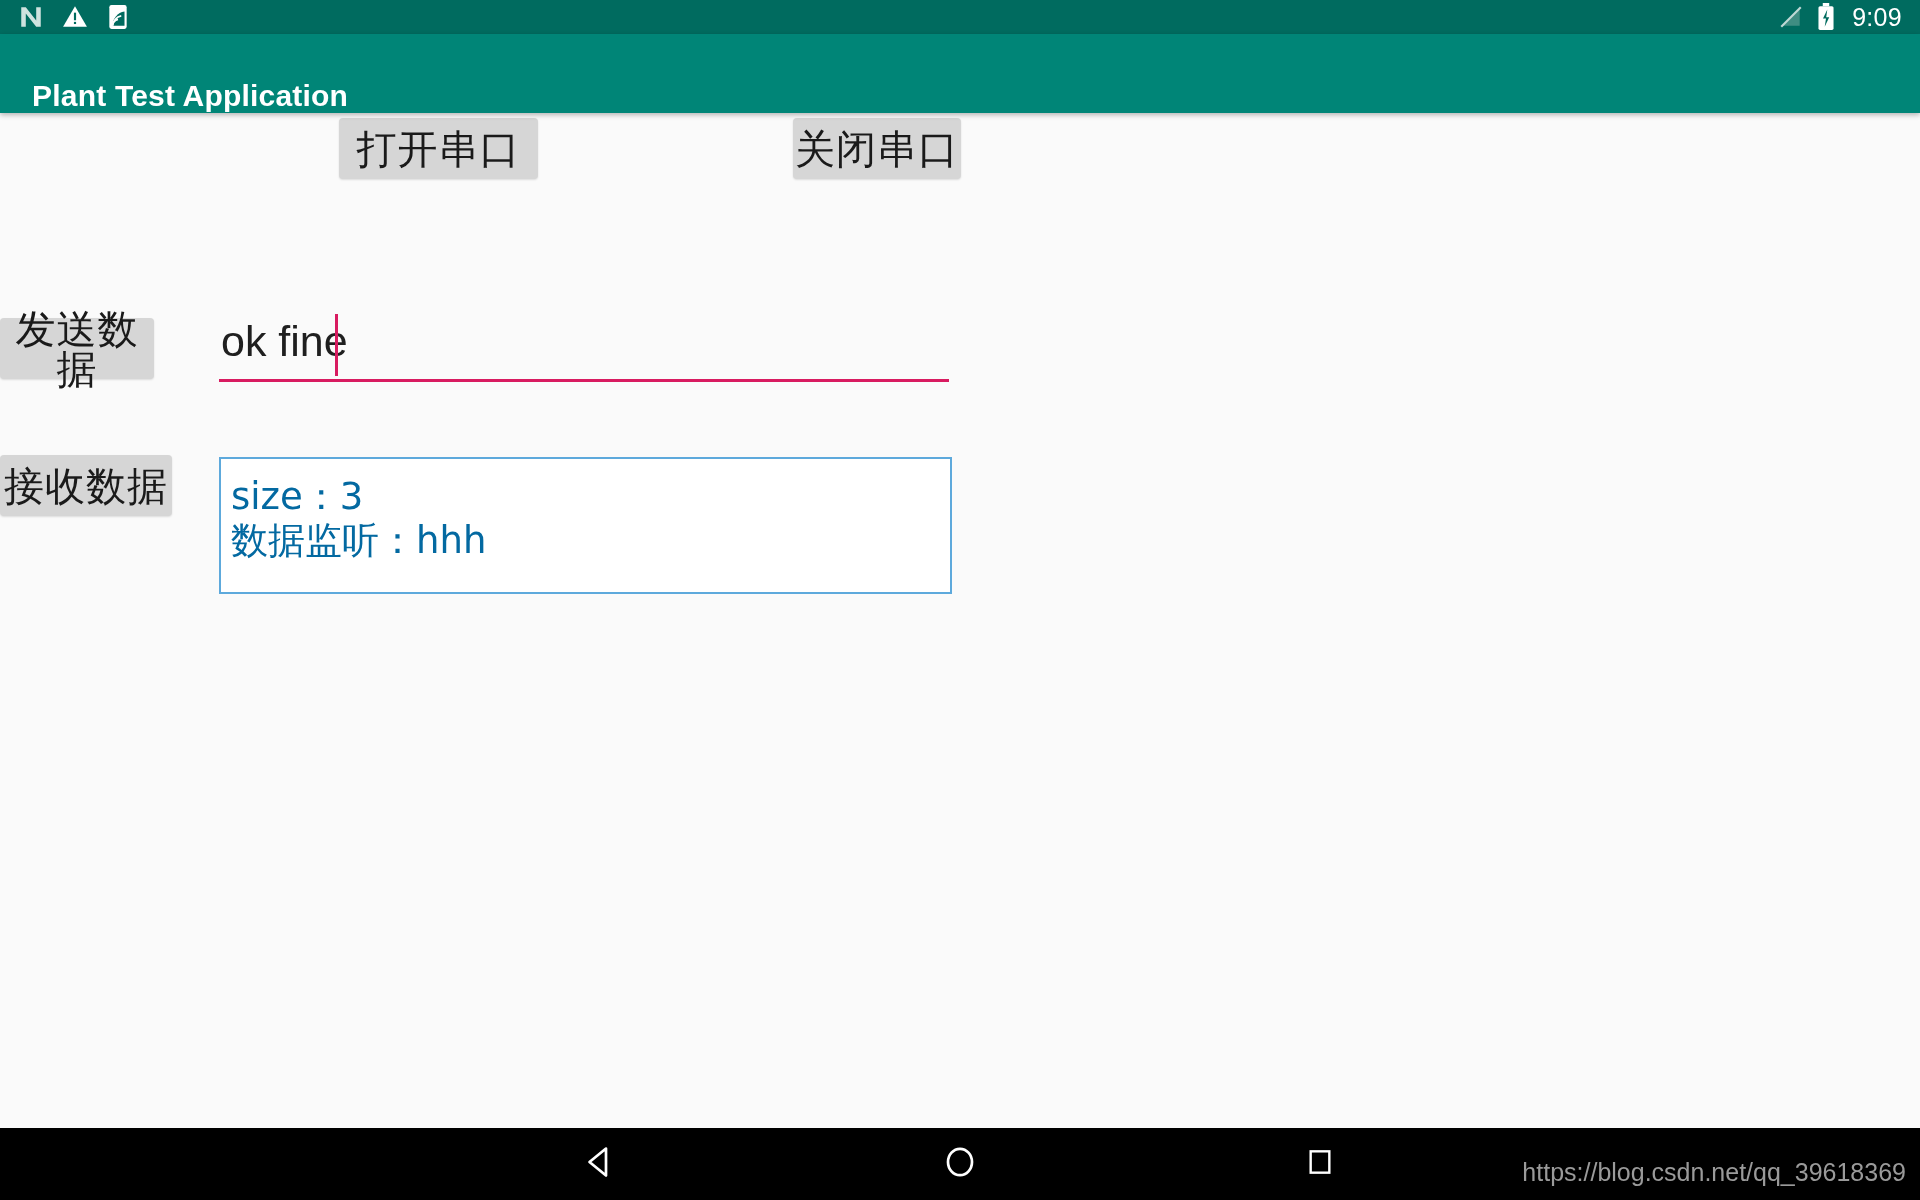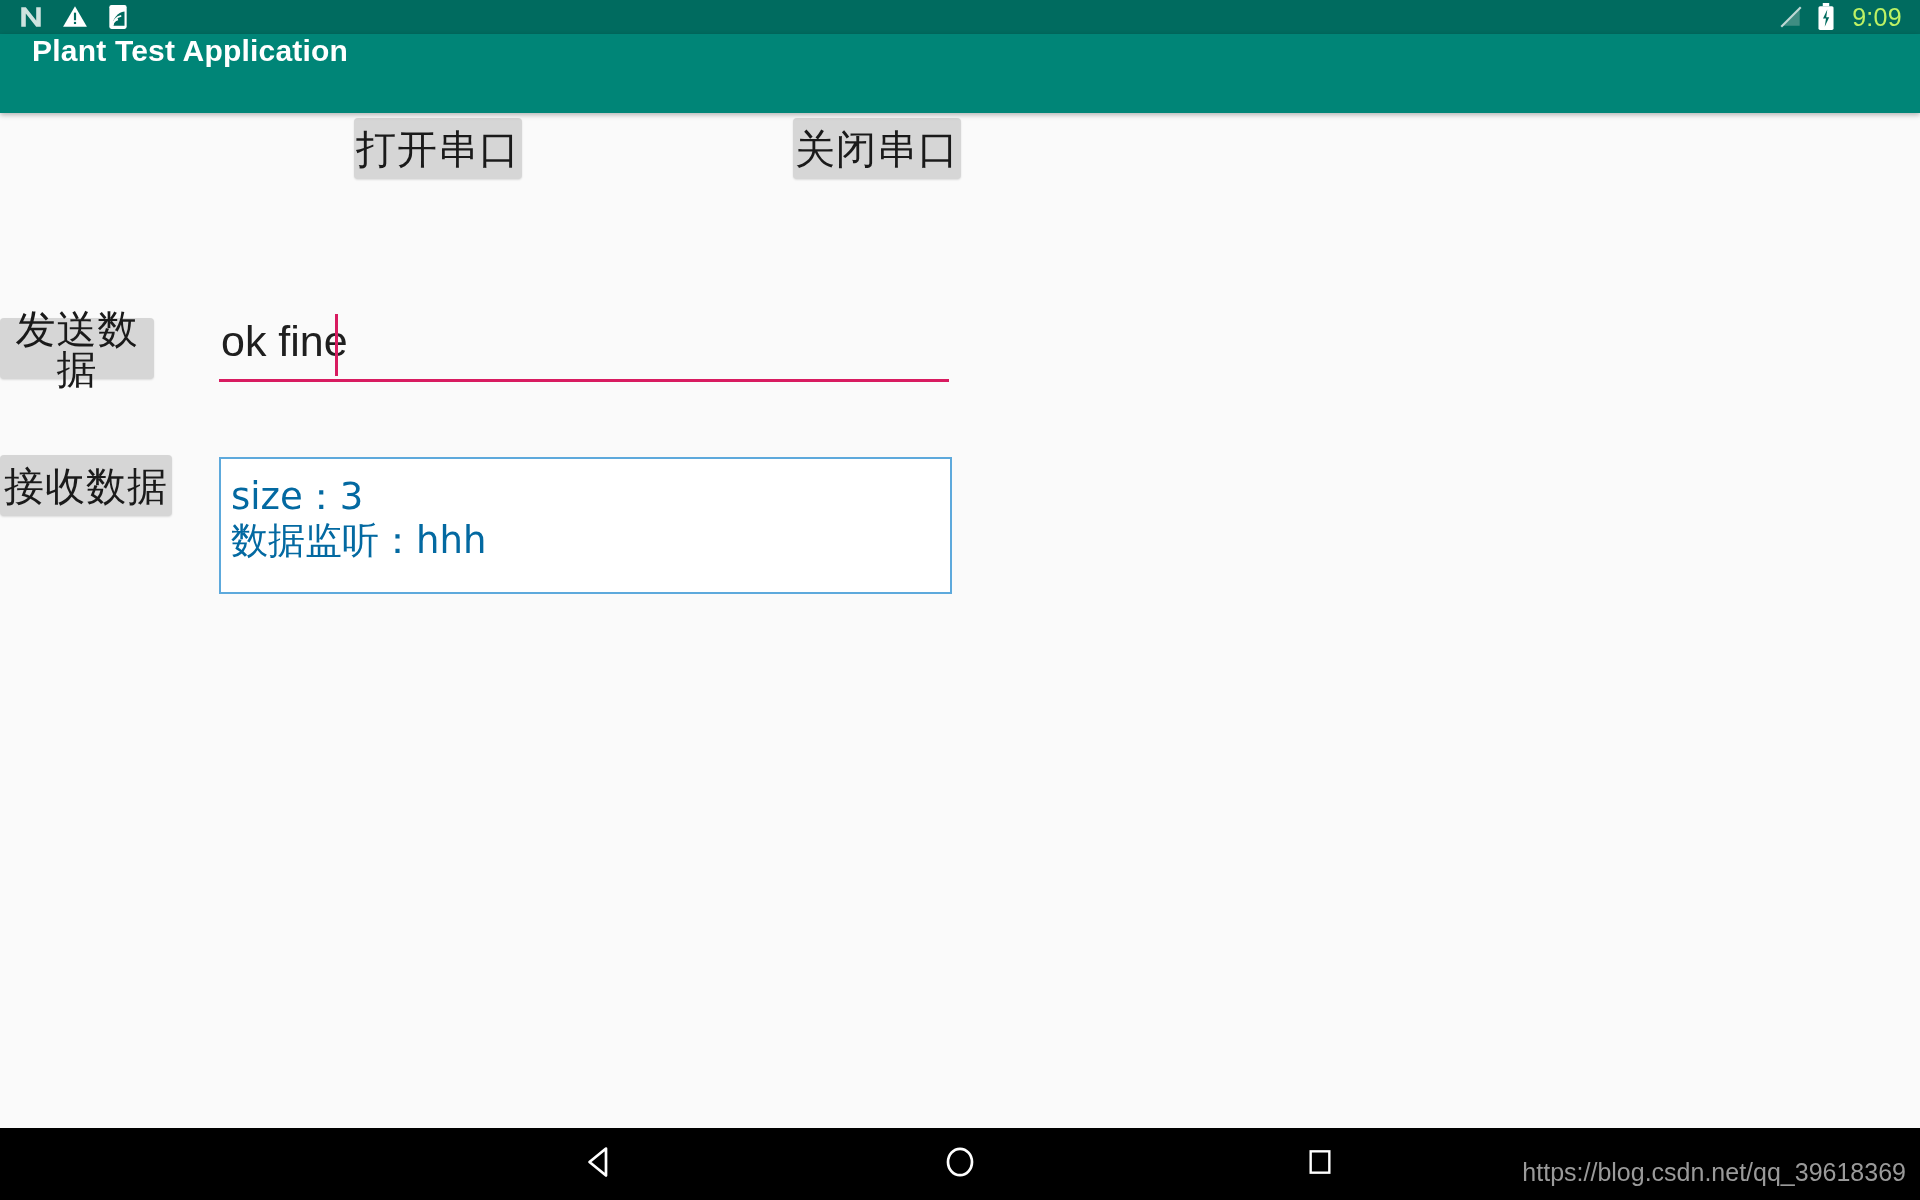--- a/index.html
+++ b/index.html
@@ -35,38 +35,38 @@
     display: flex;
     align-items: center;
   }
   .status-left { gap: 18px; }
   .status-right { gap: 12px; }
   .status-icon {
     display: block;
     line-height: 0;
   }
   .status-clock {
-    color: #bef264;
+    color: #ffffff;
     font-size: 25px;
     letter-spacing: .3px;
     margin-left: 4px;
     font-family: "Liberation Sans", sans-serif;
   }
 
   
   .app-bar {
     position: absolute;
     top: 34px; left: 0;
     width: 1920px;
     height: 79px;
     background: #00897B;
     background: #008577;
     box-shadow: 0 2px 5px rgba(0,0,0,0.28);
     display: flex;
-    align-items: flex-start;
+    align-items: flex-end;
     z-index: 5;
   }
   .app-bar-title {
     color: #FFFFFF;
     font-size: 30px;
     font-weight: bold;
     margin-left: 32px;
     letter-spacing: .2px;
   }
 
@@ -90,21 +90,21 @@
     line-height: 1;
     letter-spacing: 1px;
     padding: 0;
     display: flex;
     align-items: center;
     justify-content: center;
     cursor: pointer;
     box-shadow: 0 1px 2px rgba(0,0,0,0.12);
   }
 
-  #btn-open   { left: 354px; top: 5px;   width: 168px; height: 61px; }
+  #btn-open   { left: 339px; top: 5px;   width: 199px; height: 61px; }
   #btn-close  { left: 793px; top: 5px;   width: 168px; height: 61px; }
   #btn-send   { left: 0px;   top: 205px; width: 154px; height: 61px; }
   #btn-recv   { left: 0px;   top: 342px; width: 172px; height: 61px; }
 
   
   .send-field-wrap {
     position: absolute;
     left: 219px;
     top: 197px;
     width: 730px;

